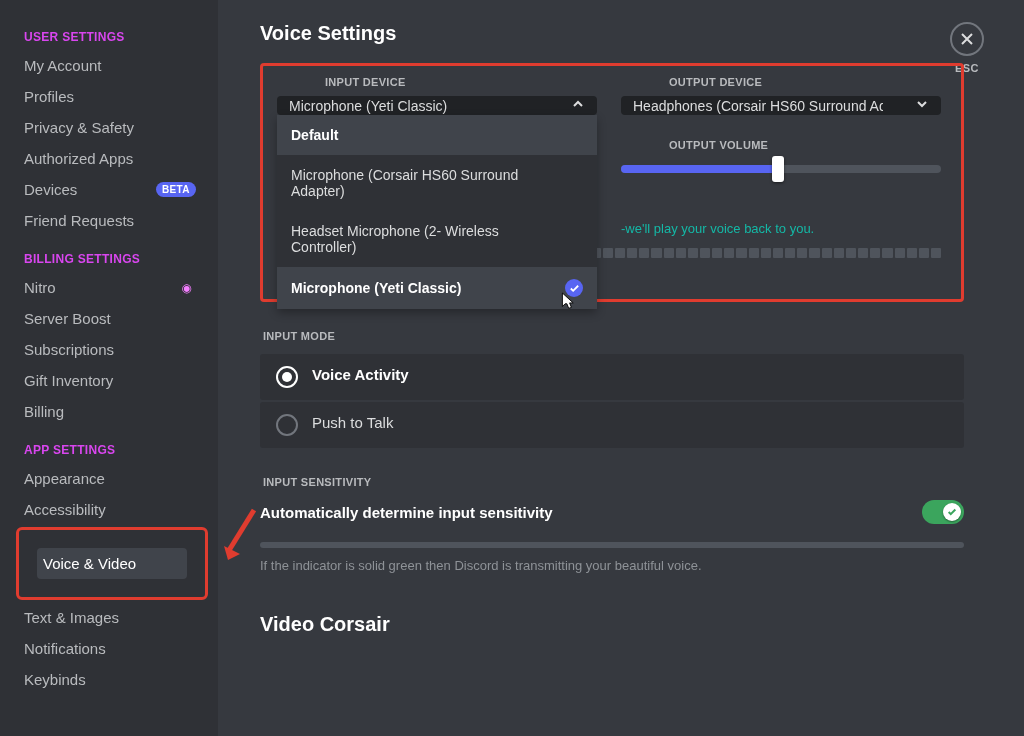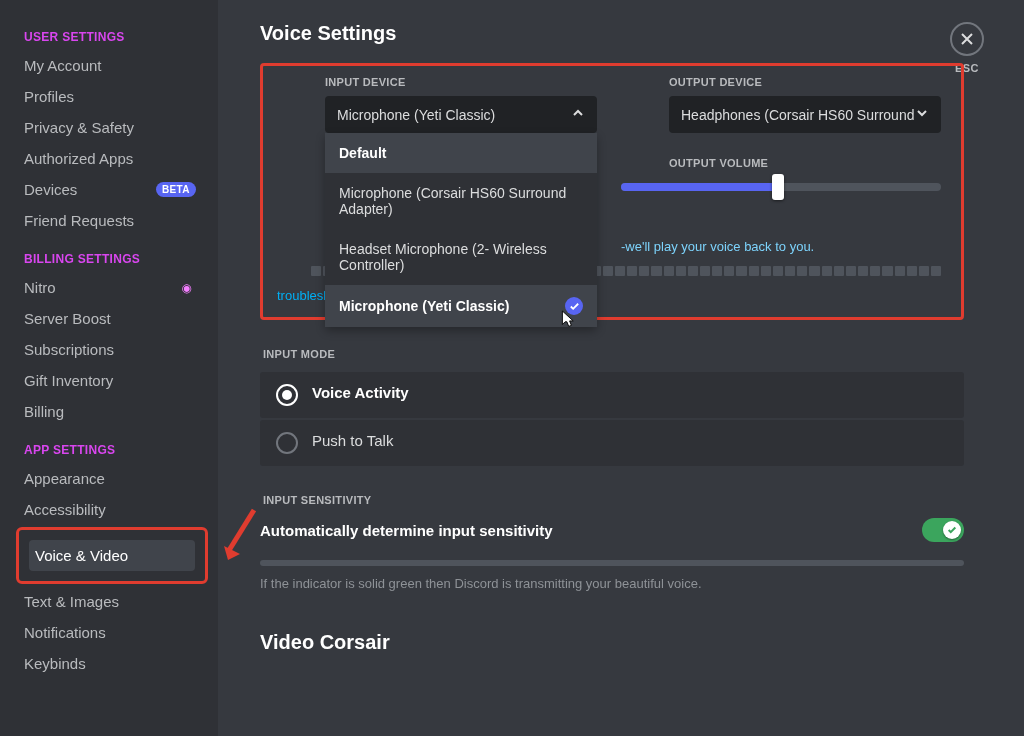--- a/index.html
+++ b/index.html
@@ -20,34 +20,34 @@
   h2.page-title { color: #fff; font-size: 20px; font-weight: 700; margin-bottom: 18px; }
   .close-btn { position: absolute; top: 22px; right: 40px; text-align:center; }
   .close-circle { width:34px; height:34px; border:2px solid #72767d; border-radius:50%; display:flex; align-items:center; justify-content:center; color:#dcddde; font-size:18px; cursor:pointer;}
   .esc { font-size:11px; color:#b9bbbe; margin-top:6px; letter-spacing:.4px; font-weight:700;}
 
   .annotated-box { border: 3px solid #e03c2f; border-radius: 4px; padding: 10px 20px 14px 14px; margin-right: 30px; position: relative; }
   .row { display:flex; gap: 24px; }
   .col { flex:1; min-width:0; }
   .label { font-weight:700; font-size:11px; color:#b9bbbe; letter-spacing:.3px; margin-bottom:8px; text-transform:uppercase;padding-left:48px; }
 
-  .select { background:#202225; border-radius:4px; padding:10px 12px; display:flex; align-items:center; justify-content:space-between; color:#dcddde; font-size:14px; cursor:pointer; position:relative;margin-left:48px; }
+  .select { background:#202225; border-radius:4px; padding:1px 12px; display:flex; align-items:center; justify-content:space-between; color:#dcddde; font-size:14px; cursor:pointer; position:relative; }
   .select .chev { color:#b9bbbe; }
   .dropdown { position:absolute; top:100%; left:0; right:0; background:#2f3136; border-radius:0 0 4px 4px; box-shadow:0 4px 10px rgba(0,0,0,.3); z-index:10; }
   .dd-item { padding:12px 14px; font-size:14px; color:#dcddde; cursor:pointer; display:flex; justify-content:space-between; align-items:center; }
   .dd-item.hover { background:#40444b; font-weight:600; color:#fff;}
   .dd-check { width:18px; height:18px; border-radius:50%; background:#5865f2; display:flex; align-items:center; justify-content:center; }
   .dd-check svg { width:11px; height:11px; fill:#fff; }
   .cursor { position:absolute; width:18px; height:22px; pointer-events:none; }
 
   .slider { height:8px; background:#4f545c; border-radius:4px; position:relative; margin-top:14px; }
   .slider-fill { position:absolute; left:0; top:0; bottom:0; background:#5865f2; border-radius:4px; }
   .slider-thumb { position:absolute; top:50%; transform:translate(-50%,-50%); width:12px; height:26px; background:#fff; border-radius:3px; box-shadow:0 1px 3px rgba(0,0,0,.5);}
 
-  .mic-test-text { font-size:13px; color:#7dd3fc; margin-top:12px; }
+  .mic-test-text { font-size:13px; color:#14b8a6; margin-top:12px; }
   .meter { height:10px; border-radius:3px; margin-top:12px; display:flex; gap:2px; }
   .meter i { flex:1; background:#4f545c; border-radius:1px; }
   .help-link { font-size:13px; color:#b9bbbe; margin-top:12px; }
   .help-link a { color:#00aff4; text-decoration:none; }
 
   .section-label { font-weight:700; font-size:11px; color:#b9bbbe; text-transform:uppercase; letter-spacing:.3px; margin:28px 0 12px 3px; }
   .radio-group { margin-right:30px; }
   .radio-row { background:#2f3136; padding:12px 16px; display:flex; align-items:flex-start; gap:14px; font-size:15px; color:#dcddde; cursor:pointer; margin-bottom:2px; border-radius:3px; }
   .radio-row.sel { color:#fff; font-weight:600;}
   .radio { width:22px; height:22px; border:2px solid #72767d; border-radius:50%; display:flex; align-items:center; justify-content:center;}
@@ -109,21 +109,21 @@
     </div>
 
   <div class="side-header">APP SETTINGS</div>
   <div class="side-item">
       <span>Appearance</span>
     </div>
   <div class="side-item">
       <span>Accessibility</span>
     </div>
   <div class="side-active-ann">
-    <div class="side-item active" style="margin:8px">
+    <div class="side-item active" style="margin:16px">
         <span>Voice &amp; Video</span>
       </div>
   </div>
   <div class="side-item">
       <span>Text &amp; Images</span>
     </div>
   <div class="side-item">
       <span>Notifications</span>
     </div>
   <div class="side-item">

